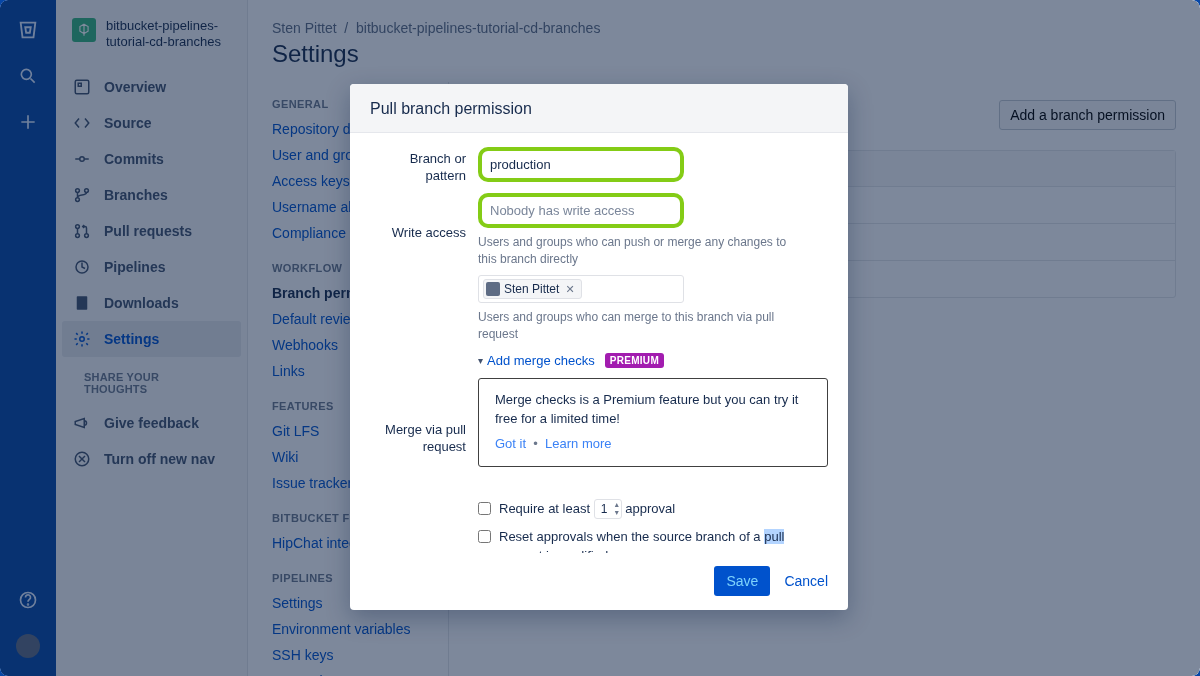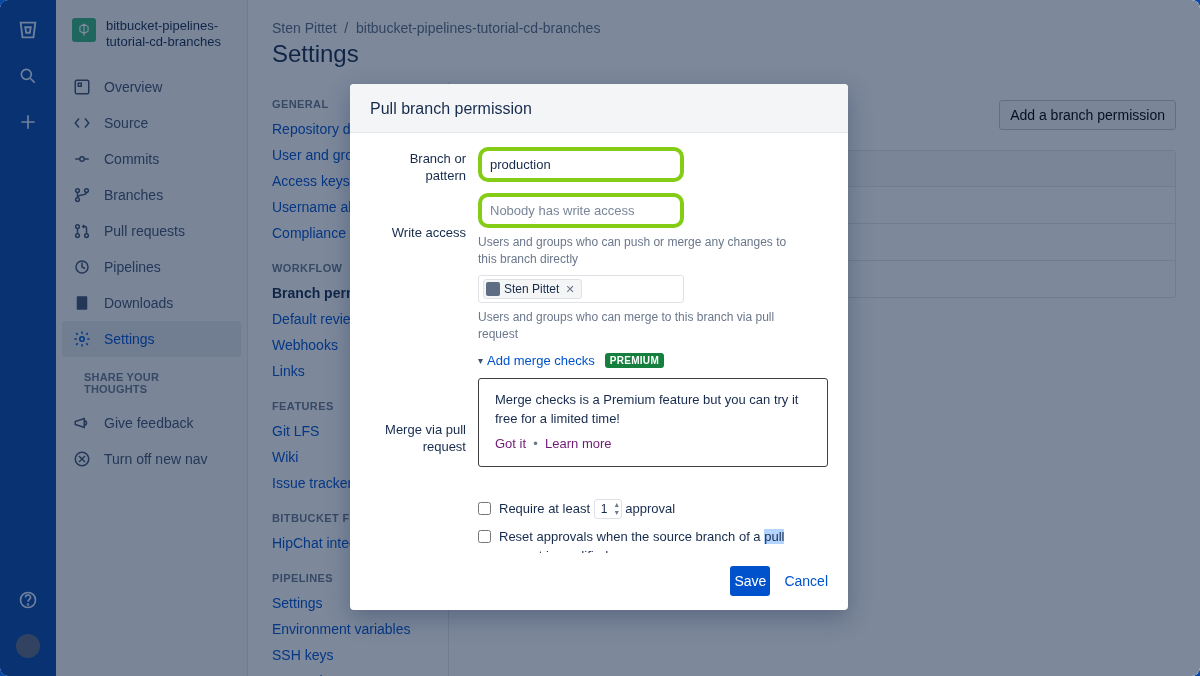--- a/index.html
+++ b/index.html
@@ -6,21 +6,21 @@
 body { font-family: -apple-system, BlinkMacSystemFont, "Segoe UI", sans-serif; font-size: 14px; color: #172B4D; overflow: hidden; background: #0747A6; border-radius: 8px; }
 .app { width: 1200px; height: 676px; display: flex; position: relative; background: #fff; border-radius: 8px; overflow: hidden; }
 .globalnav { width: 56px; background: #0747A6; display: flex; flex-direction: column; align-items: center; padding-top: 18px; flex-shrink: 0; }
 .globalnav .gicon { width: 24px; height: 24px; margin-bottom: 22px; display: flex; align-items: center; justify-content: center; cursor: pointer; color: #DEEBFF; }
 .globalnav .spacer { flex: 1; }
 .globalnav .avatar { width: 24px; height: 24px; border-radius: 50%; background: #5E6C84; margin-bottom: 18px; cursor: pointer; }
 .sidebar { width: 192px; background: #F4F5F7; border-right: 1px solid #E0E2E7; padding: 18px 0 0 0; flex-shrink: 0; }
 .repo-header { display: flex; padding: 0 12px 12px 16px; align-items: flex-start; }
 .repo-logo { width: 24px; height: 24px; background: #36B37E; border-radius: 3px; flex-shrink: 0; margin-right: 10px; display:flex; align-items:center; justify-content:center; color:#fff; font-size:11px; font-weight:bold; }
 .repo-title { font-size: 13px; font-weight: 500; color: #172B4D; line-height: 1.25; }
-.nav-list { list-style: none; margin-top: 6px; }
+.nav-list { list-style: none; margin-top: 6px; font-weight: bold; }
 .nav-item { display: flex; align-items: center; padding: 8px 16px; cursor: pointer; color: #42526E; font-size: 14px; }
 .nav-item.active { background: #E1E3E9; color: #0052CC; border-radius: 3px; margin: 0 6px; padding: 8px 10px; }
 .nav-item .nicon { width: 20px; height: 20px; margin-right: 12px; display:flex; align-items:center; justify-content:center; flex-shrink:0; }
 .nav-caption { font-size: 11px; font-weight: 600; color: #6B778C; padding: 14px 28px 4px; letter-spacing: 0.2px; }
 .main { flex: 1; background: #FAFBFC; display: flex; flex-direction: column; overflow: hidden; }
 .breadcrumb { padding: 20px 24px 0; font-size: 14px; color: #5E6C84; }
 .breadcrumb a { color: #5E6C84; text-decoration: none; }
 .page-title { font-size: 24px; font-weight: 500; color: #172B4D; padding: 4px 24px 14px; }
 .content { display: flex; flex: 1; overflow: hidden; }
 .settings-nav { width: 200px; padding: 0 0 0 8px; }
@@ -48,31 +48,31 @@
 .form-field { flex: 1; }
 .text-input { width: 206px; border: 4px solid #84cc16; border-radius: 10px; padding: 6px 8px; font-size: 13px; color: #172B4D; }
 .text-input::placeholder { color: #7A869A; }
 .help { font-size: 12px; color: #6B778C; margin-top: 6px; line-height: 1.4; max-width: 330px; }
 .token-input { width: 206px; border: 1px solid #DFE1E6; border-radius: 3px; padding: 3px 4px; display: flex; align-items: center; }
 .token { background: #F4F5F7; border: 1px solid #DFE1E6; border-radius: 3px; padding: 2px 4px 2px 2px; font-size: 12px; display: inline-flex; align-items: center; gap: 4px; }
 .token .tavatar { width: 14px; height: 14px; background: #5E6C84; border-radius: 2px; }
 .token .tx { color: #6B778C; cursor: pointer; font-size: 11px; padding: 0 2px; }
 .expand { display: inline-flex; align-items: center; gap: 4px; color: #0052CC; font-size: 13px; margin-top: 10px; cursor: pointer; }
 .expand .caret { font-size: 10px; color: #42526E; }
-.badge { background: #15803d; color: #fff; font-size: 10px; font-weight: 700; padding: 2px 5px; border-radius: 3px; margin-left: 6px; letter-spacing: 0.3px; }
+.badge { background: #a21caf; color: #fff; font-size: 10px; font-weight: 700; padding: 2px 5px; border-radius: 3px; margin-left: 6px; letter-spacing: 0.3px; }
 .promo { border: 1px solid #404040; border-radius: 3px; padding: 12px 16px; margin-top: 10px; font-size: 13px; color: #172B4D; line-height: 1.45; }
-.promo a { color: #701a75; text-decoration: none; }
+.promo a { color: #3b82f6; text-decoration: none; }
 .check-list { margin-top: 28px; }
 .check-row { display: flex; align-items: flex-start; gap: 8px; padding: 4px 0; font-size: 13px; color: #172B4D; line-height:1.5; }
 .check-row input[type=checkbox] { margin-top: 3px; accent-color: #0052CC; }
 .numbox { display:inline-block; border:1px solid #DFE1E6; border-radius:3px; padding:0 12px 0 6px; font-size:12px; position:relative; min-width:28px; }
 .numbox .spin { position:absolute; right:2px; top:1px; font-size:8px; color:#6B778C; line-height:1; }
 .hl { background: #B3D4FF; }
 .modal-footer { padding: 12px 20px 14px; display: flex; justify-content: flex-end; align-items: center; gap: 14px; border-top: 1px solid #fff; }
-.btn-primary { background: #0052CC; color: #ffffff; border: none; border-radius: 3px; padding: 7px 4px; font-size: 14px; font-weight: 500; cursor: pointer; }
+.btn-primary { background: #0052CC; color: #7dd3fc; border: none; border-radius: 3px; padding: 7px 12px; font-size: 14px; font-weight: 500; cursor: pointer; }
 .link-cancel { color: #0052CC; font-size: 14px; cursor: pointer; }
 svg { display:block; }
 </style>
 </head>
 <body>
 
 <div class="app">
   <div class="globalnav">
     <div class="gicon">
         <svg width="22" height="22" viewBox="0 0 24 24" fill="none" stroke="#DEEBFF" stroke-width="2">

